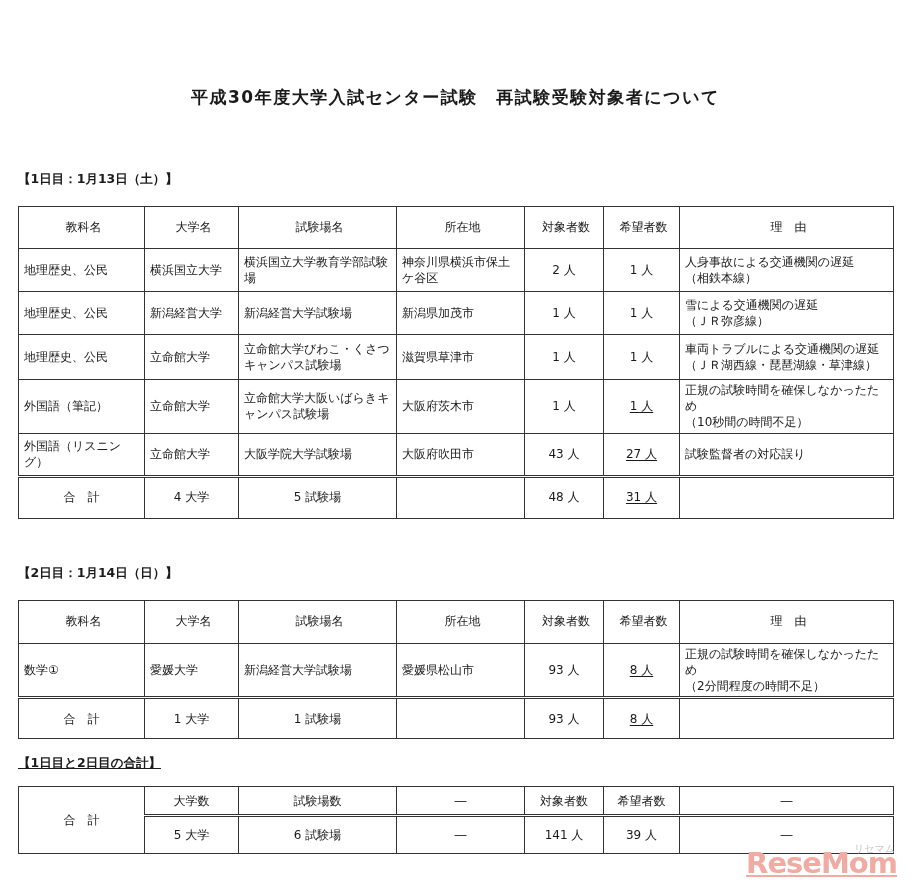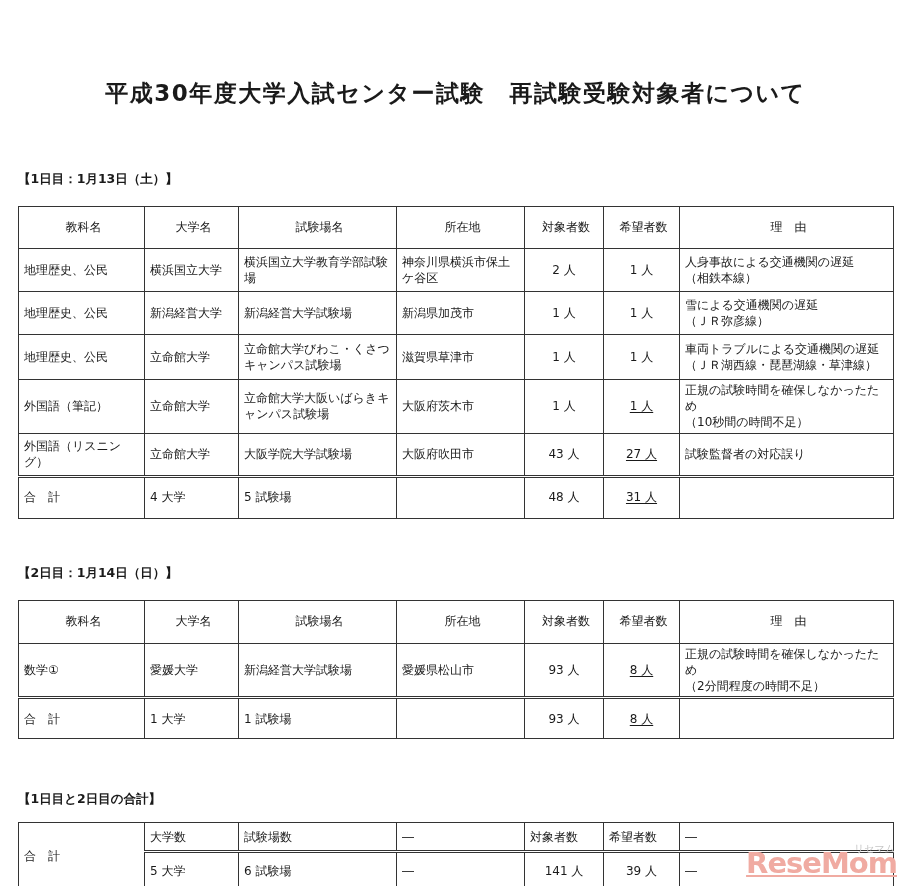--- a/index.html
+++ b/index.html
@@ -8,51 +8,52 @@
     width: 911px; height: 886px;
     background: #ffffff;
     color: #1a1a1a;
     font-family: "DejaVu Sans", sans-serif;
     position: relative;
     overflow: hidden;
   }
   .title {
     padding-top: 78px;
     text-align: center;
-    font-size: 23px;
+    font-size: 17px;
     font-weight: bold;
     letter-spacing: 1.5px;
+    margin-top: 8px;
   }
   .section-label {
     margin: 0 0 0 18px;
     font-size: 12.5px;
     font-weight: bold;
   }
   .lbl-1 { margin-top: 62px; }
   .lbl-2 { margin-top: 46px; }
-  .lbl-3 { margin-top: 52px; }
+  .lbl-3 { margin-top: 16px; text-decoration: underline; }
   table {
     border-collapse: collapse;
     table-layout: fixed;
     width: 875px;
     margin: 18px 0 0 18px;
   }
   th, td {
     border: 1px solid #333;
     font-size: 12px;
     font-weight: normal;
     padding: 2px 5px;
     vertical-align: middle;
     line-height: 1.35;
     overflow: hidden;
   }
   th { text-align: center; padding-left: 9px; }
   td { text-align: left; }
   td.num { text-align: center; }
-  td.ctr { }
+  td.ctr { text-align: center; }
   td.reason { white-space: pre-line; }
   .u { text-decoration: underline; text-underline-offset: 2px; }
   tr.total-row td { border-top: 3px double #333; }
   tr.t3-head td { border-bottom: 3px double #333; }
   tr.t3-head td.merged { border-bottom: 1px solid #333; }
   .watermark {
     position: absolute;
     right: 14px;
     bottom: 8px;
     font-size: 29px;

